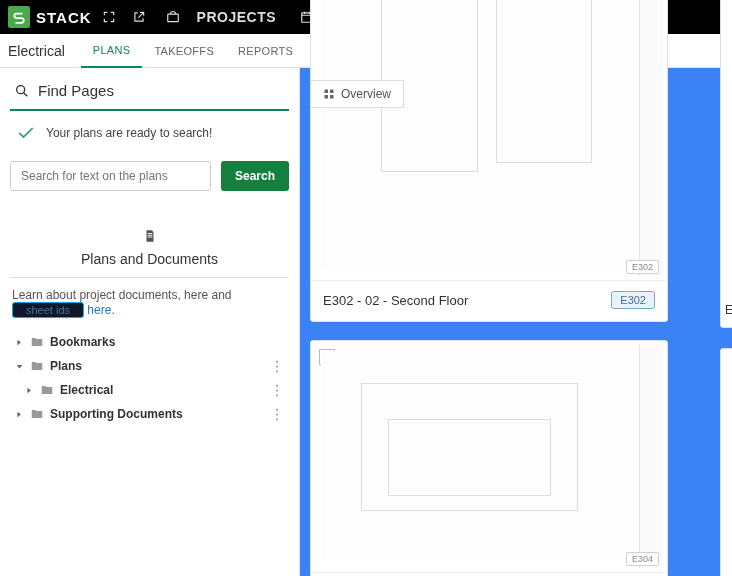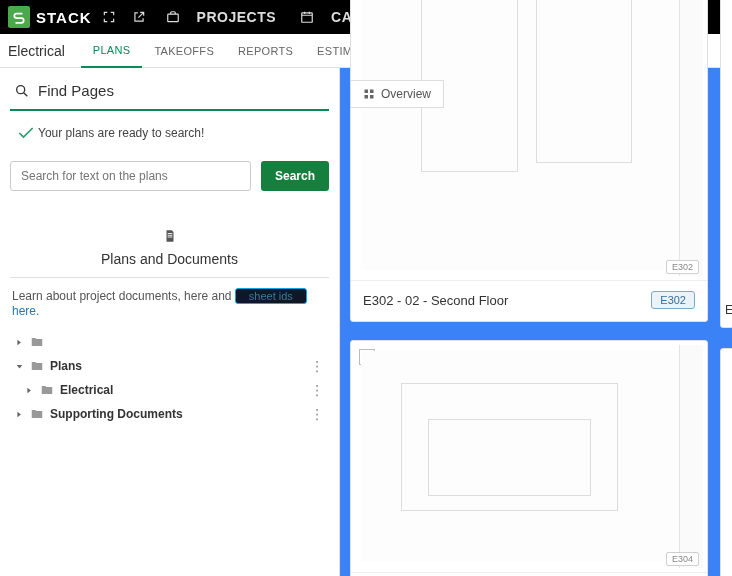--- a/index.html
+++ b/index.html
@@ -16,25 +16,25 @@
 .nav-item svg { width: 14px; height: 14px; }
 
 
 .tabrow { background: #fff; height: 34px; border-bottom: 1px solid #e0e0e0; display: flex; align-items: center; padding: 0 8px; }
 .project-label { font-size: 14px; color: #333; padding: 0 10px 0 0; margin-right: 6px; }
 .tab { font-size: 11px; font-weight: 500; color: #666; padding: 0 12px; height: 34px; display: flex; align-items: center; cursor: pointer; letter-spacing: 0.3px; }
 .tab.active { color: #0a8a5a; border-bottom: 2px solid #0a8a5a; }
 
 
 .main { display: flex; height: calc(576px - 34px - 34px); }
-.sidebar { width: 340px; background: #fff; border-right: 1px solid #e0e0e0; padding: 10px 10px 0 10px; overflow: hidden; }
+.sidebar { width: 300px; background: #fff; border-right: 1px solid #e0e0e0; padding: 10px 10px 0 10px; overflow: hidden; }
 .findrow { display: flex; align-items: center; gap: 8px; padding: 4px 4px 10px 4px; border-bottom: 2px solid #0a8a5a; }
 .findrow svg { width: 16px; height: 16px; }
 .find-title { font-size: 15px; color: #333; }
-.ready-row { display: flex; align-items: center; gap: 2px; padding: 12px 4px 18px 6px; }
+.ready-row { display: flex; align-items: center; gap: 10px; padding: 12px 4px 18px 6px; }
 .ready-row svg { width: 20px; height: 20px; color: #2a9d6a; }
 .ready-text { font-size: 12px; color: #444; }
 .searchrow { display: flex; gap: 10px; margin-bottom: 32px; }
 .search-input { flex: 1; height: 30px; border: 1px solid #ccc; border-radius: 3px; padding: 0 10px; font-size: 12px; color: #777; }
 .search-btn { background: #15803d; color: #fff; border: none; border-radius: 3px; height: 30px; padding: 0 14px; font-size: 12px; font-weight: 600; cursor: pointer; }
 
 .plans-header { display: flex; align-items: center; gap: 8px; padding: 6px 2px 10px 2px; border-bottom: 1px solid #e0e0e0; flex-direction: column; }
 .plans-header svg { width: 14px; height: 14px; }
 .plans-title { font-size: 14px; color: #333; }
 .learn-row { font-size: 12px; color: #555; padding: 10px 2px 12px 2px; }
@@ -157,20 +157,21 @@
     <div class="tree">
       <div class="tree-row">
         <span class="caret">
             <svg viewBox="0 0 10 10" fill="#666">
               <path d="M2 1l5 4-5 4z"></path>
             </svg>
           </span>
         <svg class="folder-ic" viewBox="0 0 24 24" fill="currentColor">
             <path d="M3 5h6l2 2h10v12H3z"></path>
           </svg>
+        <span class="tree-label">Bookmarks</span>
       </div>
       <div class="tree-row">
         <span class="caret">
             <svg viewBox="0 0 10 10" fill="#666">
               <path d="M1 3l4 5 4-5z"></path>
             </svg>
           </span>
         <svg class="folder-ic" viewBox="0 0 24 24" fill="currentColor">
             <path d="M3 5h6l2 2h10v12H3z"></path>
           </svg>

